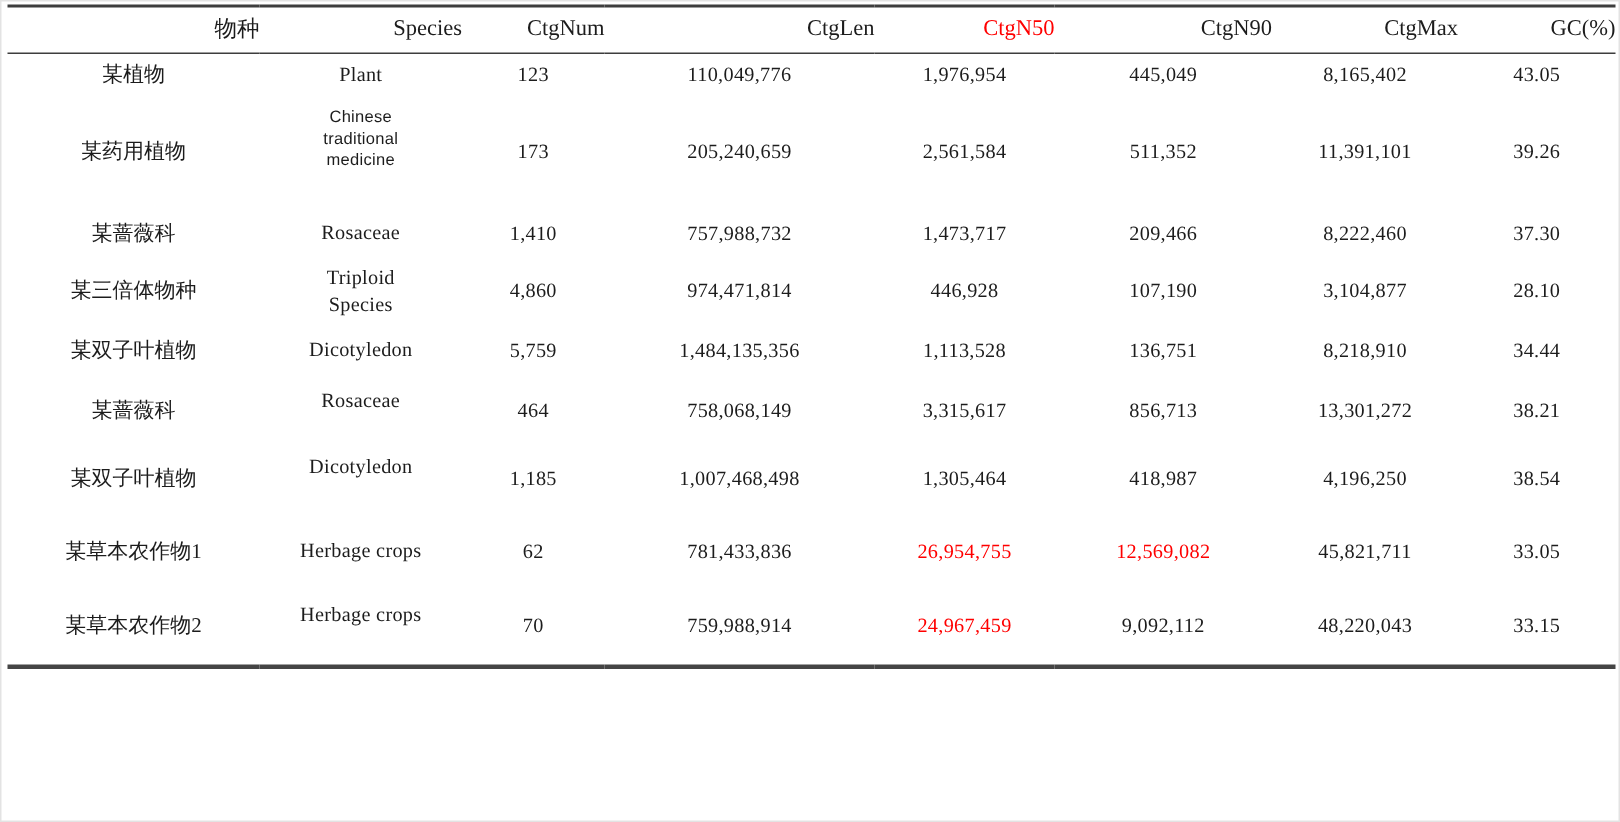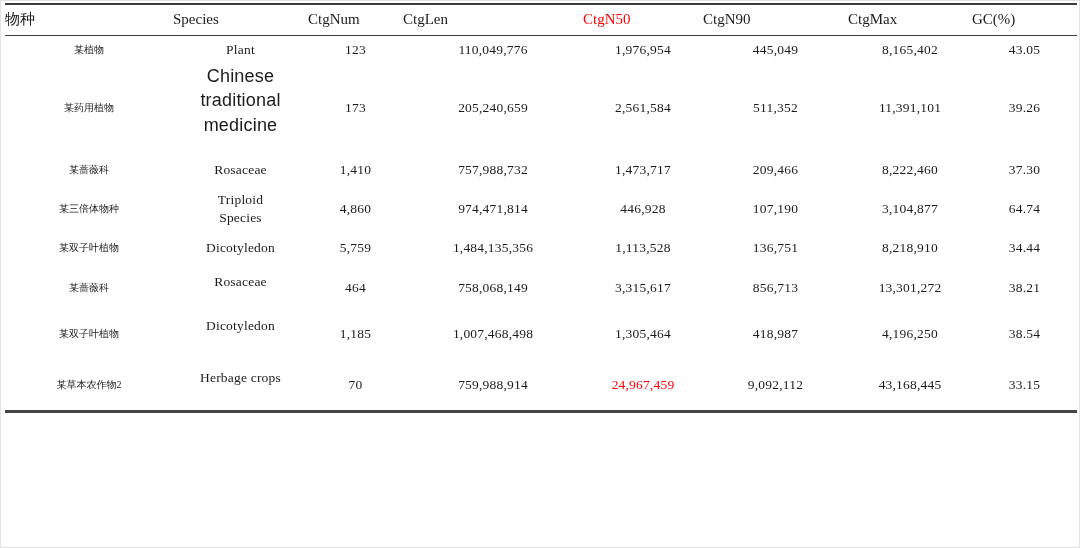--- a/index.html
+++ b/index.html
@@ -20,36 +20,36 @@
     width: 1072px;
     margin: 2px 3px 0 4px;
     border-top: 2px solid #3d3d3d;
     border-bottom: 3px solid #454545;
   }
   thead tr { height: 31px; }
   thead { border-bottom: 1.5px solid #3d3d3d; }
   th {
     font-weight: normal;
     font-size: 15px;
-    text-align: left;
+    text-align: right;
     padding: 0;
     white-space: nowrap;
   }
   td {
     text-align: center;
     vertical-align: middle;
     font-size: 13.5px;
     padding: 0;
     letter-spacing: 0.2px;
   }
-  td.cn { font-size: 10px; letter-spacing: 0; }
+  td.cn { font-size: 14px; letter-spacing: 0; }
   td.sp { white-space: pre-line; line-height: 1.35; }
   td.sp.sans {
     font-family: "Liberation Sans", "DejaVu Sans", sans-serif;
-    font-size: 18px;
+    font-size: 11px;
   }
   
   td.raise { padding-bottom: 15px; }
   td.raise-sm { padding-bottom: 13px; }
   .red { color: var(--accent, #ff0000); }
 </style>
 </head>
 <body>
 
 <div class="frame">
@@ -111,21 +111,21 @@
       </tr>
       <tr style="height:40px">
         <td class="cn">某三倍体物种</td>
         <td class="sp">Triploid
 Species</td>
         <td>4,860</td>
         <td>974,471,814</td>
         <td>446,928</td>
         <td>107,190</td>
         <td>3,104,877</td>
-        <td>64.74</td>
+        <td>28.10</td>
       </tr>
       <tr style="height:39px">
         <td class="cn">某双子叶植物</td>
         <td class="sp">Dicotyledon</td>
         <td>5,759</td>
         <td>1,484,135,356</td>
         <td>1,113,528</td>
         <td>136,751</td>
         <td>8,218,910</td>
         <td>34.44</td>
@@ -143,25 +143,35 @@
       <tr style="height:50px">
         <td class="cn">某双子叶植物</td>
         <td class="sp raise">Dicotyledon</td>
         <td>1,185</td>
         <td>1,007,468,498</td>
         <td>1,305,464</td>
         <td>418,987</td>
         <td>4,196,250</td>
         <td>38.54</td>
       </tr>
+      <tr style="height:47px">
+        <td class="cn">某草本农作物1</td>
+        <td class="sp">Herbage crops</td>
+        <td>62</td>
+        <td>781,433,836</td>
+        <td class="red">26,954,755</td>
+        <td class="red">12,569,082</td>
+        <td>45,821,711</td>
+        <td>33.05</td>
+      </tr>
       <tr style="height:53px">
         <td class="cn">某草本农作物2</td>
         <td class="sp raise-sm">Herbage crops</td>
         <td>70</td>
         <td>759,988,914</td>
         <td class="red">24,967,459</td>
         <td>9,092,112</td>
-        <td>43,168,445</td>
+        <td>48,220,043</td>
         <td>33.15</td>
       </tr>
     </tbody>
   </table>
 </div>
 
 </body></html>

